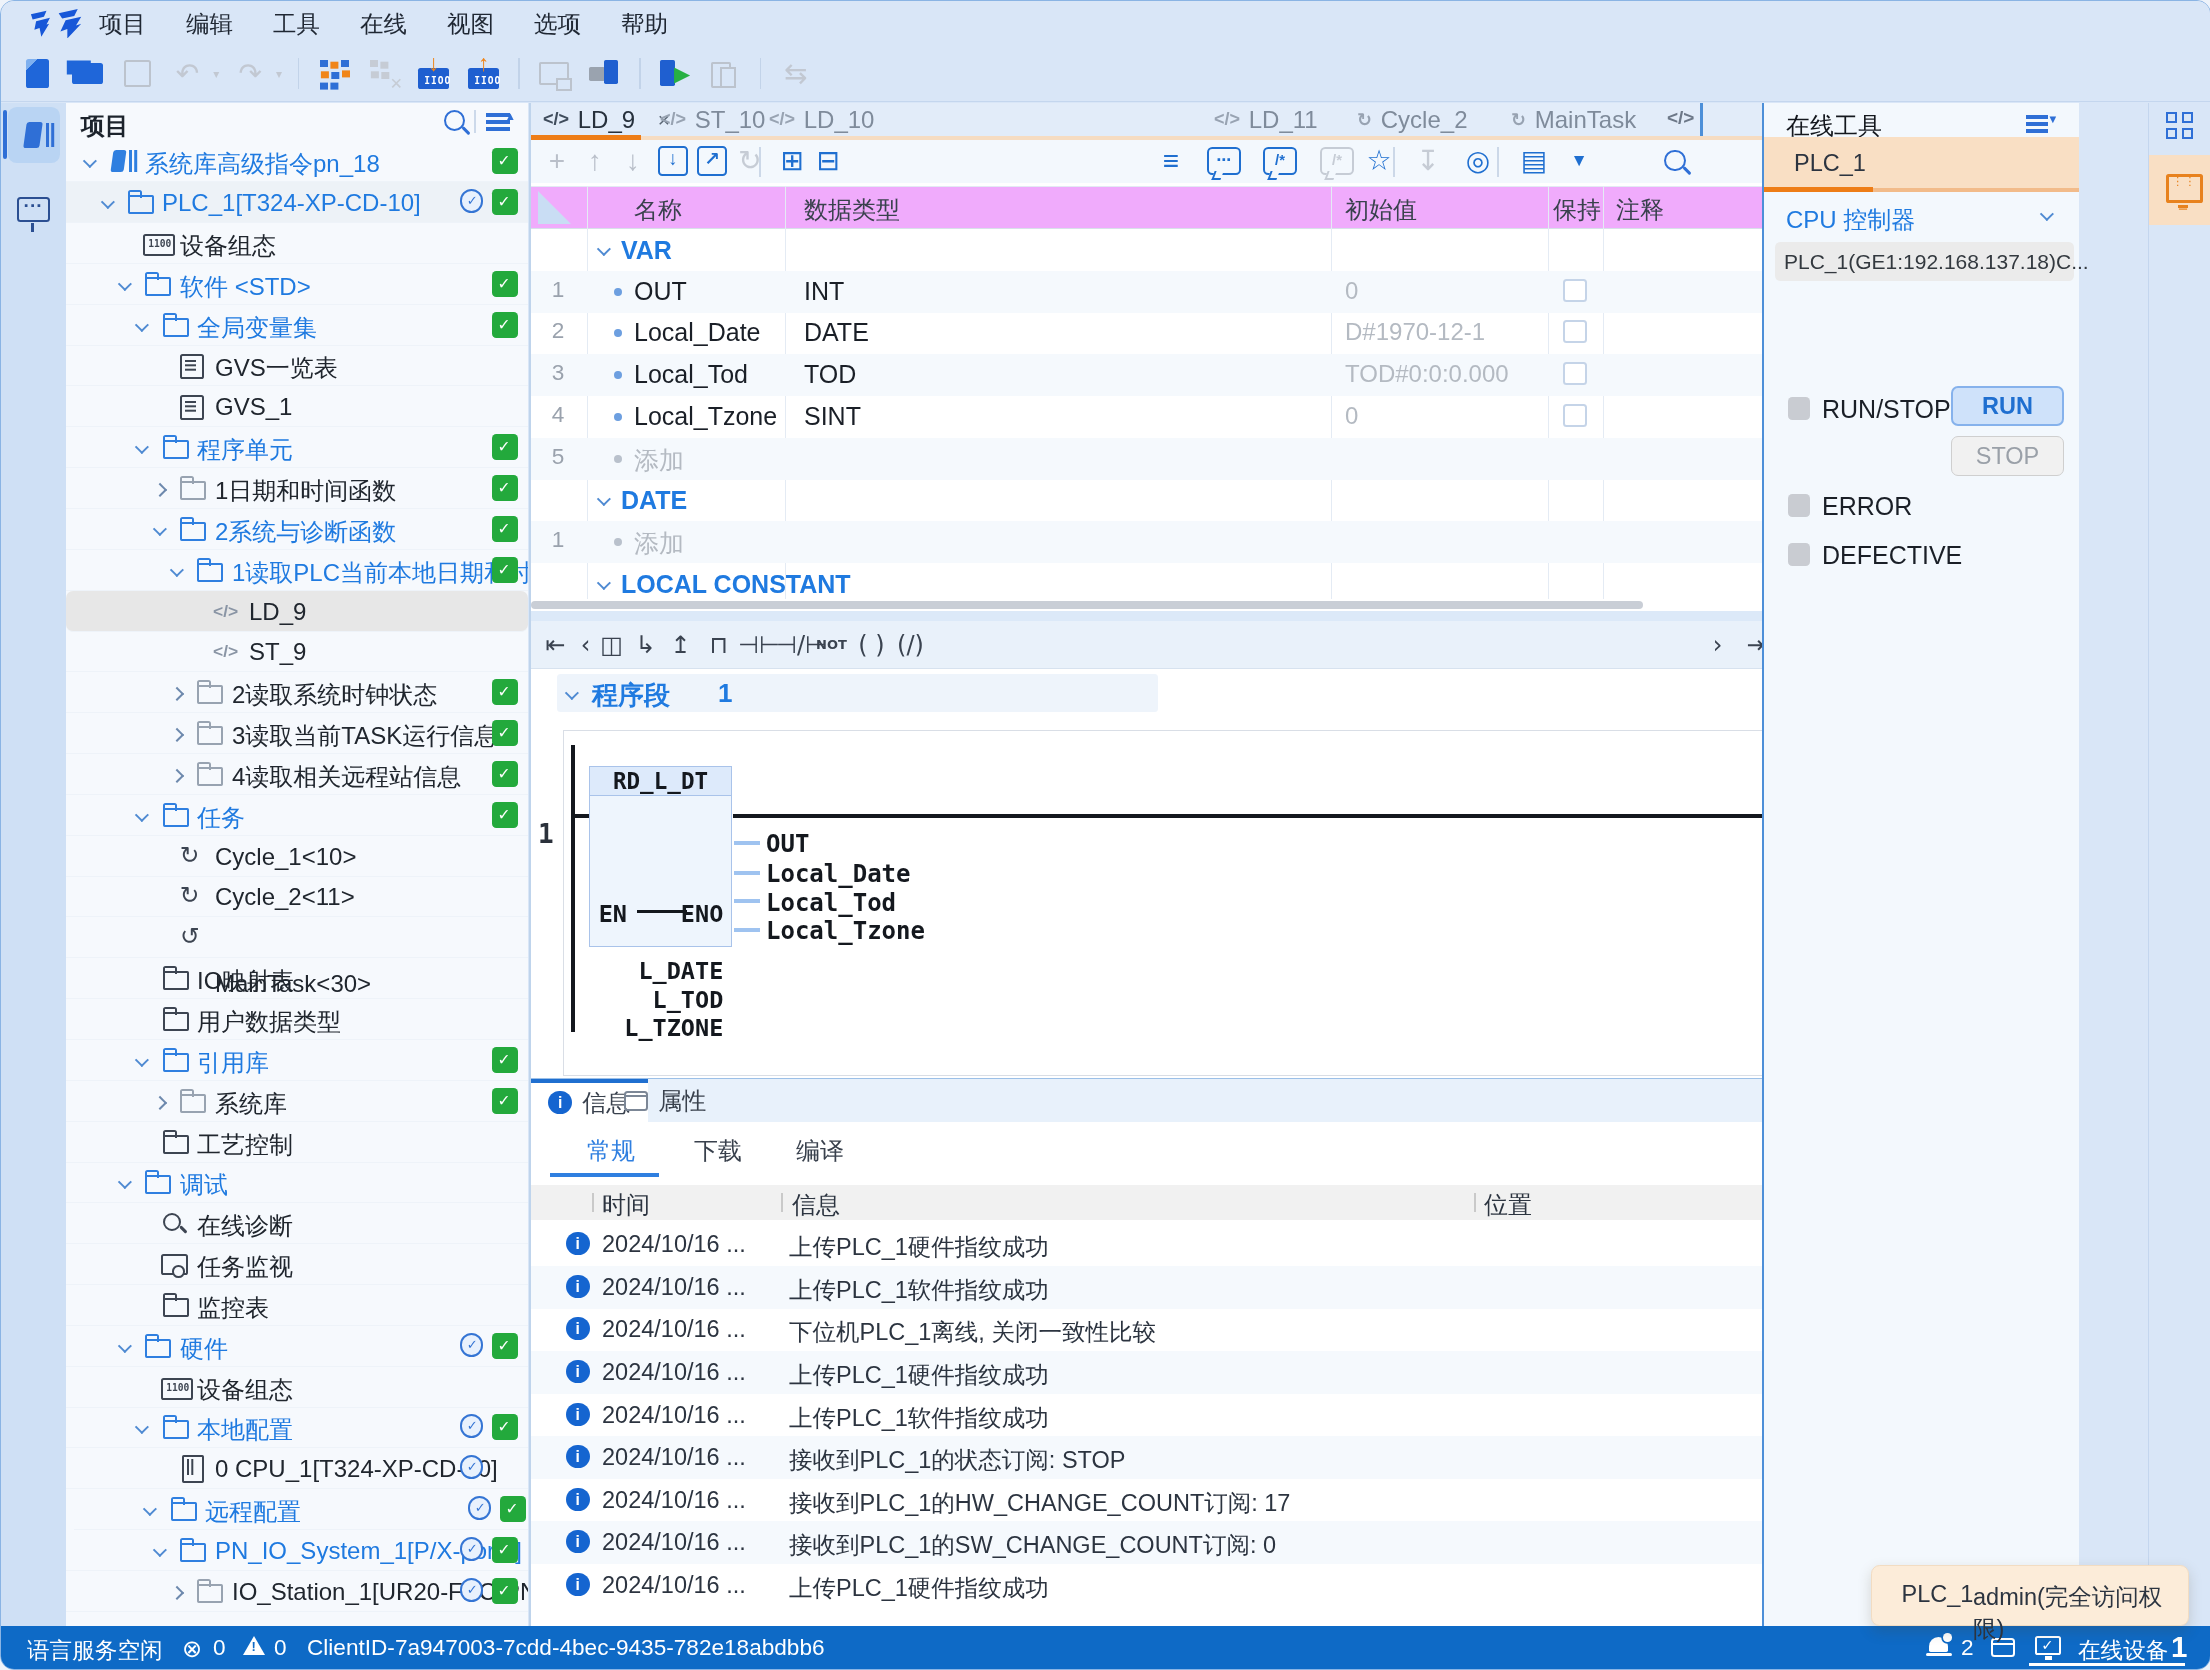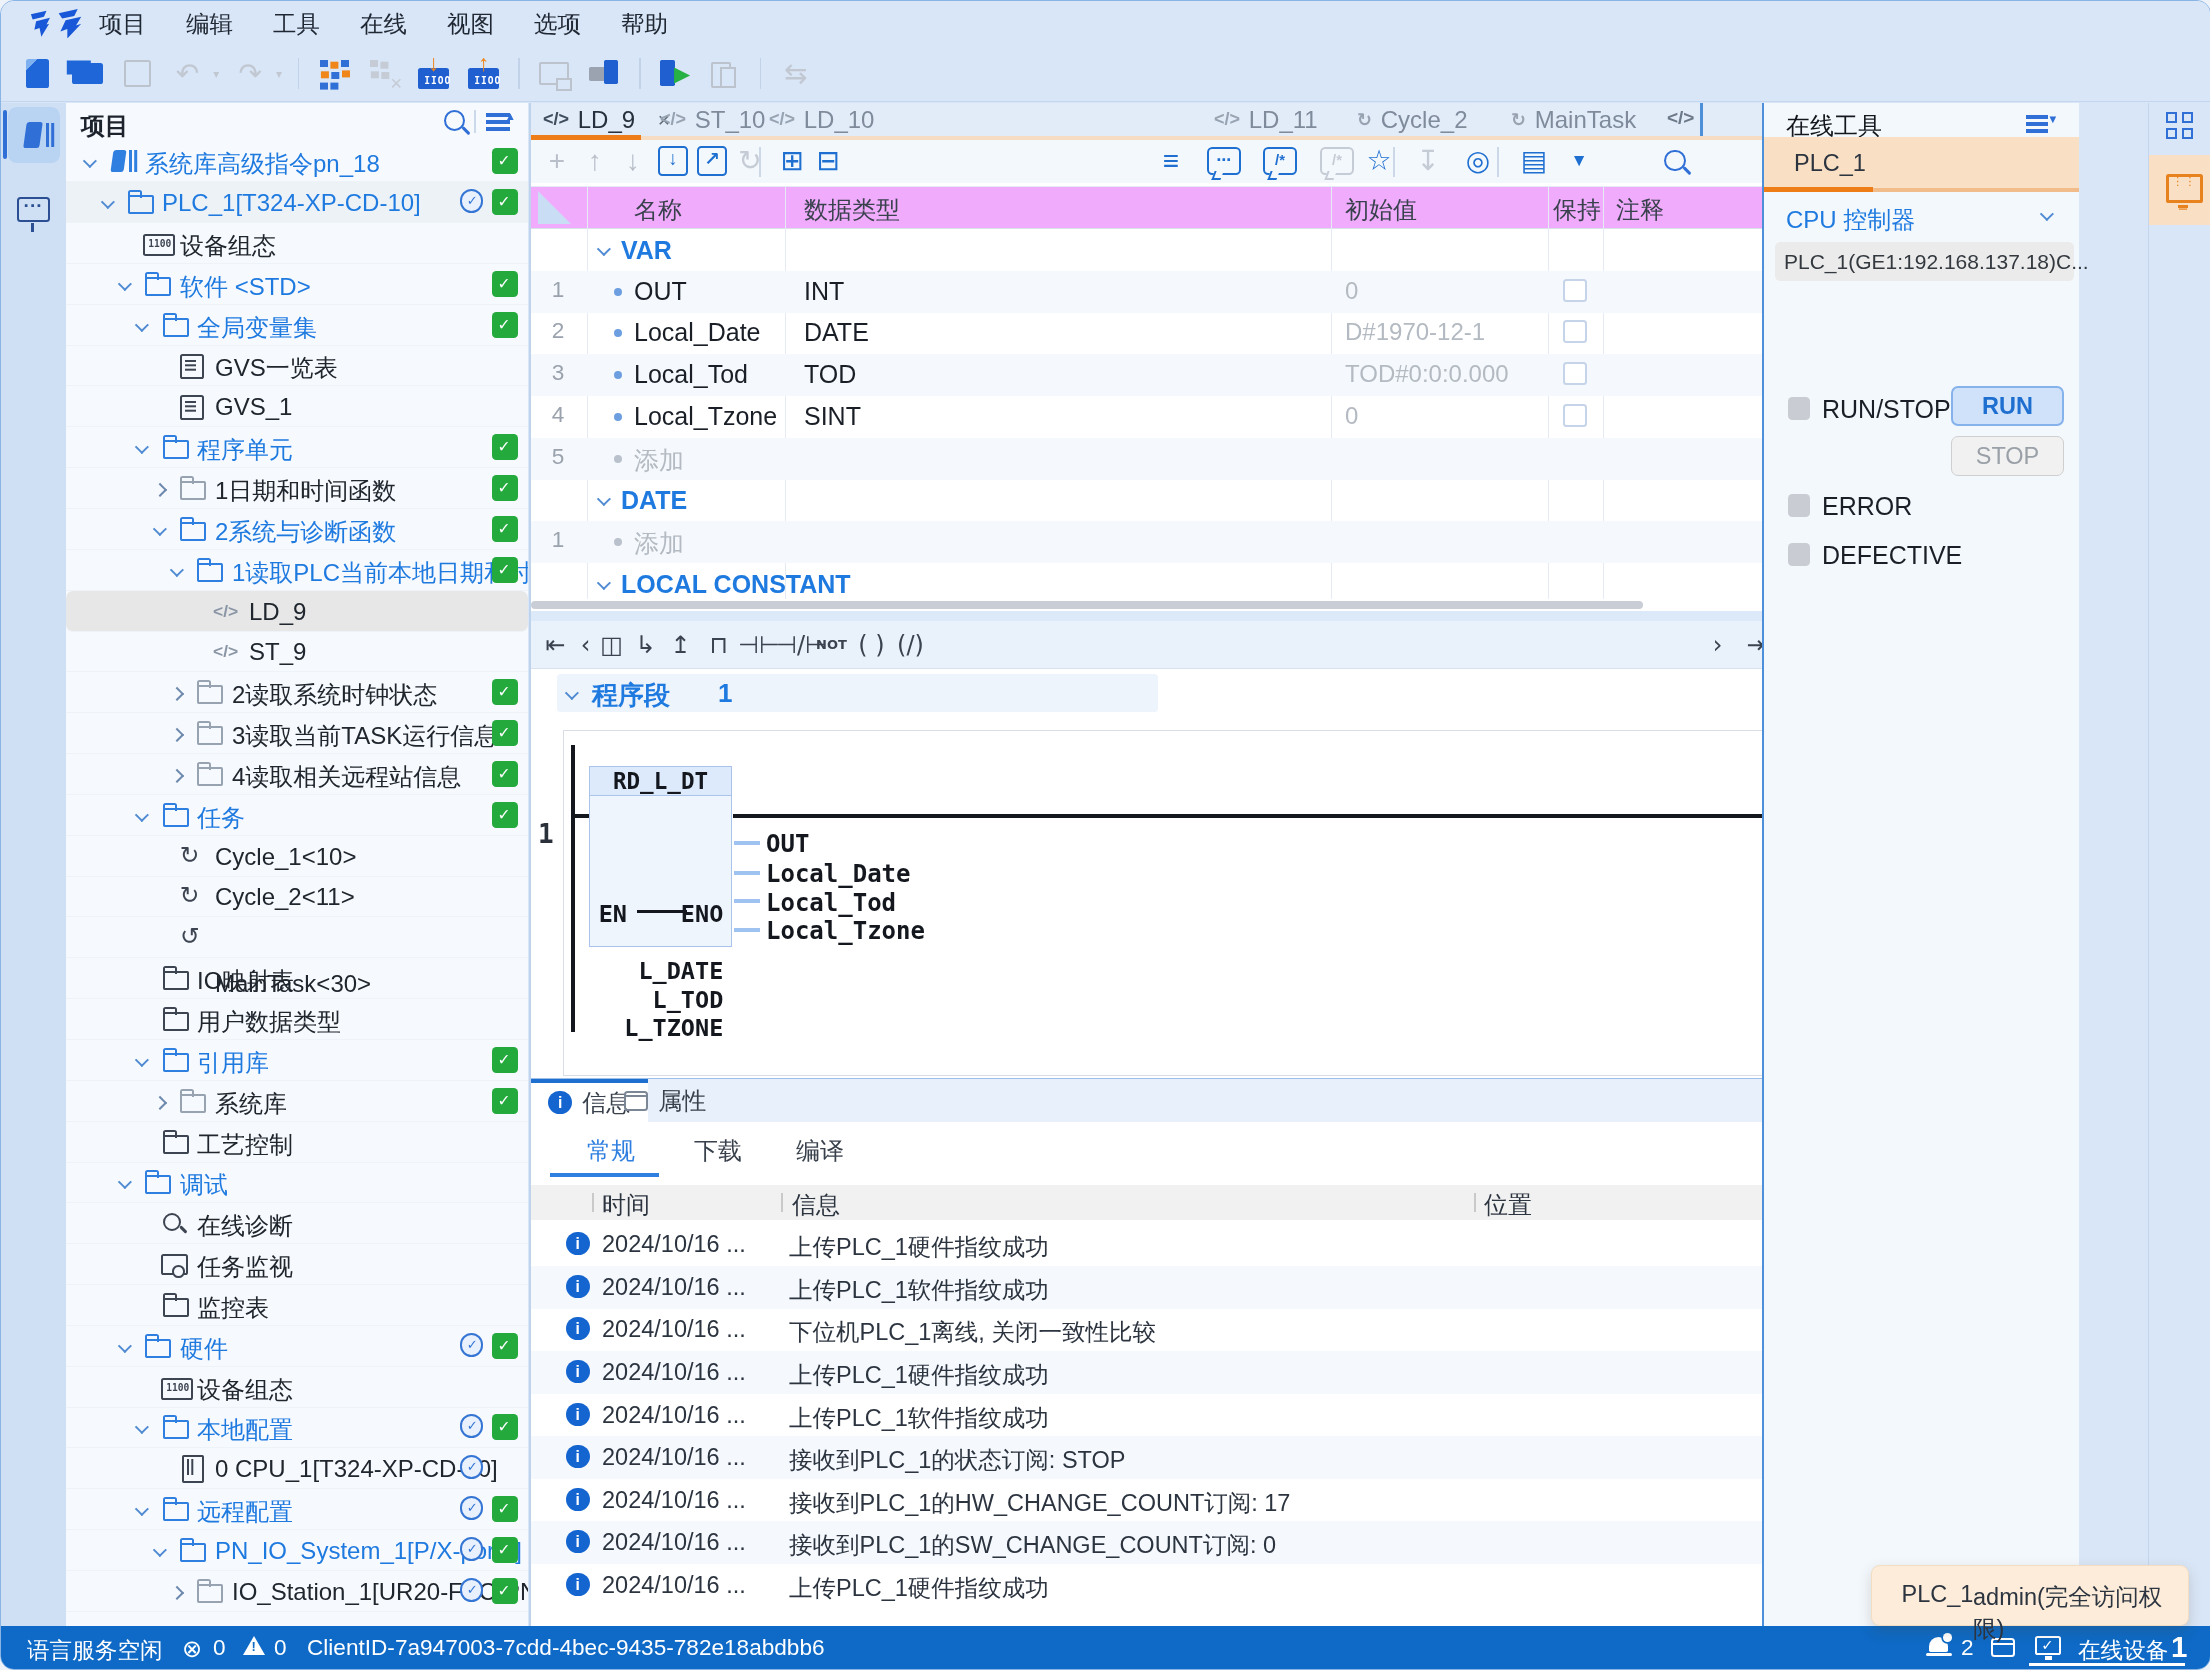--- a/index.html
+++ b/index.html
@@ -461,21 +461,21 @@
           <span class="ic ic-folder c-blue" style="left: 95px;"></span>
           <span class="tl t-blue" style="left: 131px;">本地配置</span>
           <span class="bdg bdg-c"></span>
           <span class="bdg bdg-d"></span>
         </div>
         <div class="trow" style="top: 1345px;">
           <span class="ic ic-cpu" style="left: 112px;"></span>
           <span class="tl t-dark" style="left: 149px;">0 CPU_1[T324-XP-CD-10]</span>
           <span class="bdg bdg-c"></span>
         </div>
-        <div class="trow" style="top: 1386px;">
+        <div class="trow" style="top: 1386px; margin-left: 8px;">
           <span class="chev exp tc-blue" style="left: 70px;"></span>
           <span class="ic ic-folder c-blue" style="left: 95px;"></span>
           <span class="tl t-blue" style="left: 131px;">远程配置</span>
           <span class="bdg bdg-c"></span>
           <span class="bdg bdg-d"></span>
         </div>
         <div class="trow" style="top: 1427px;">
           <span class="chev exp tc-blue" style="left: 88px;"></span>
           <span class="ic ic-folder c-blue" style="left: 112px;"></span>
           <span class="tl t-blue" style="left: 149px;">PN_IO_System_1[P/X-port1]</span>

